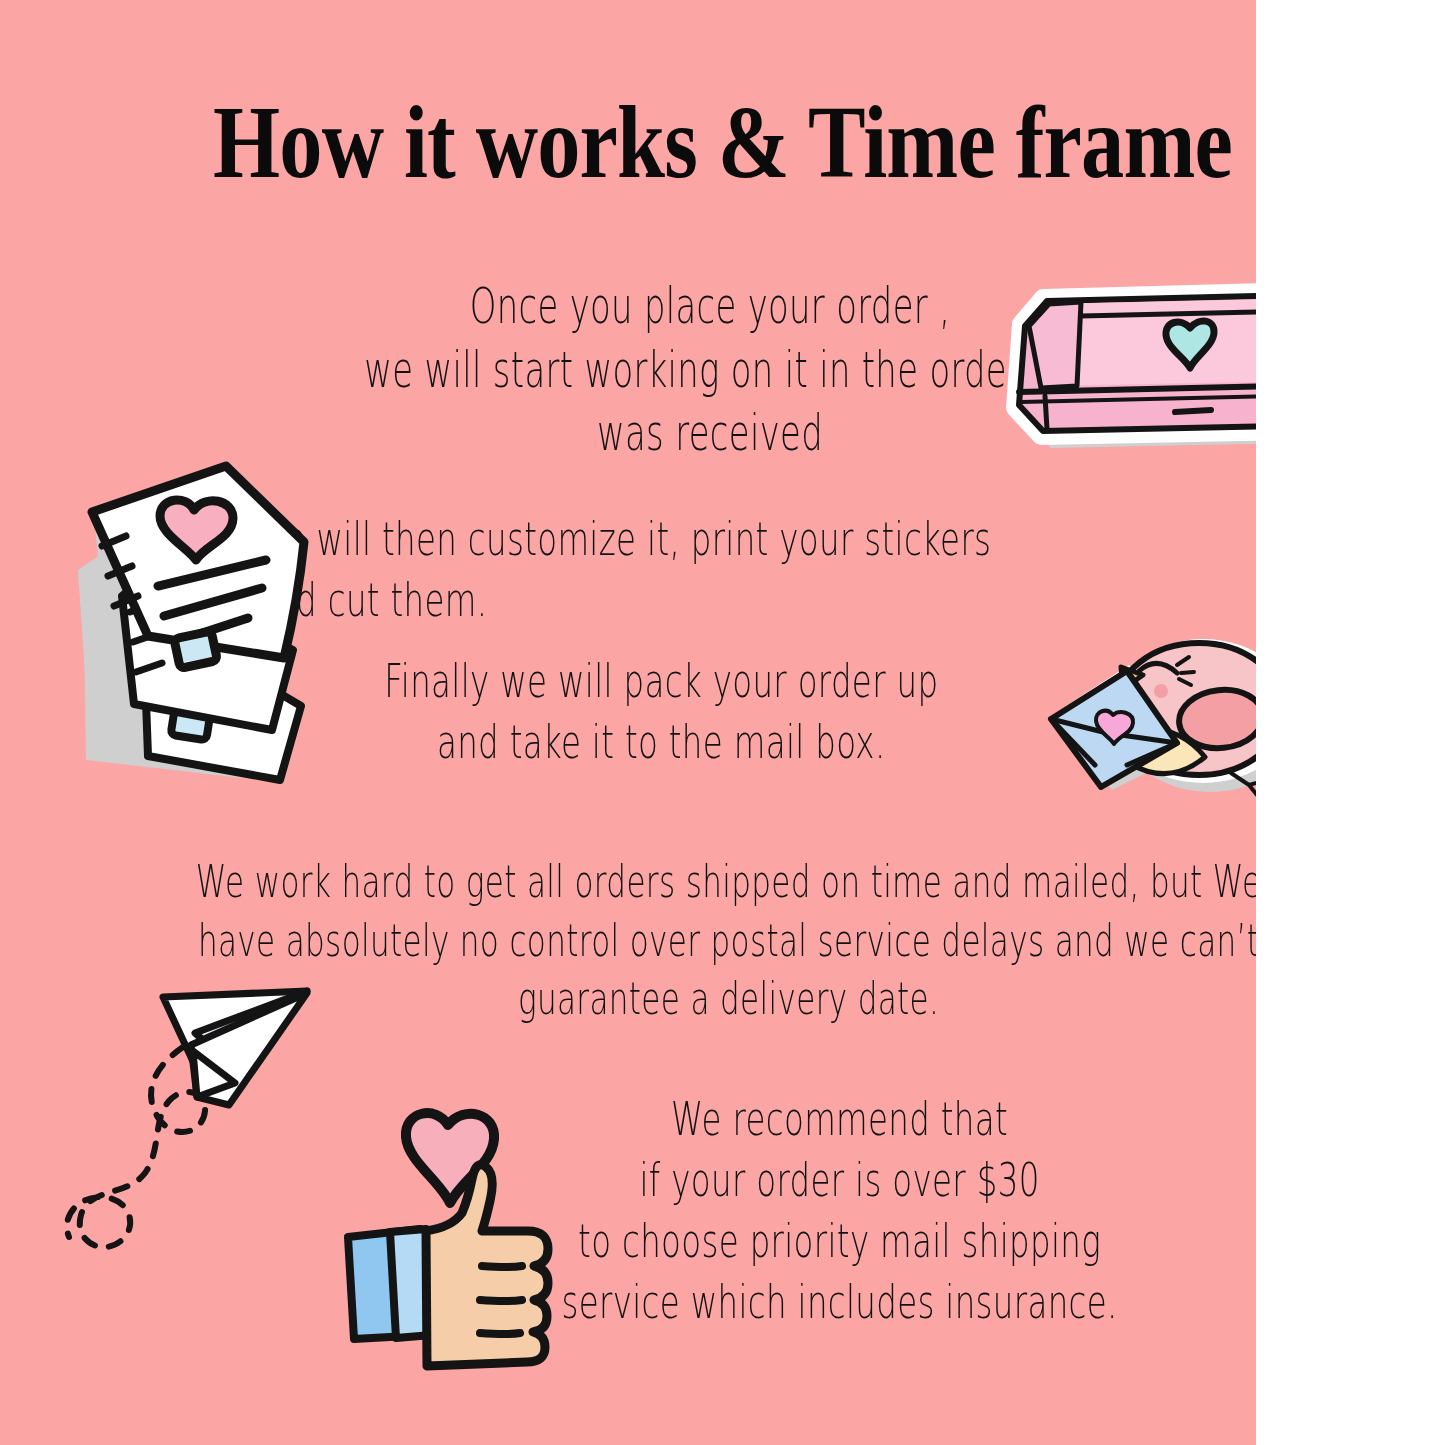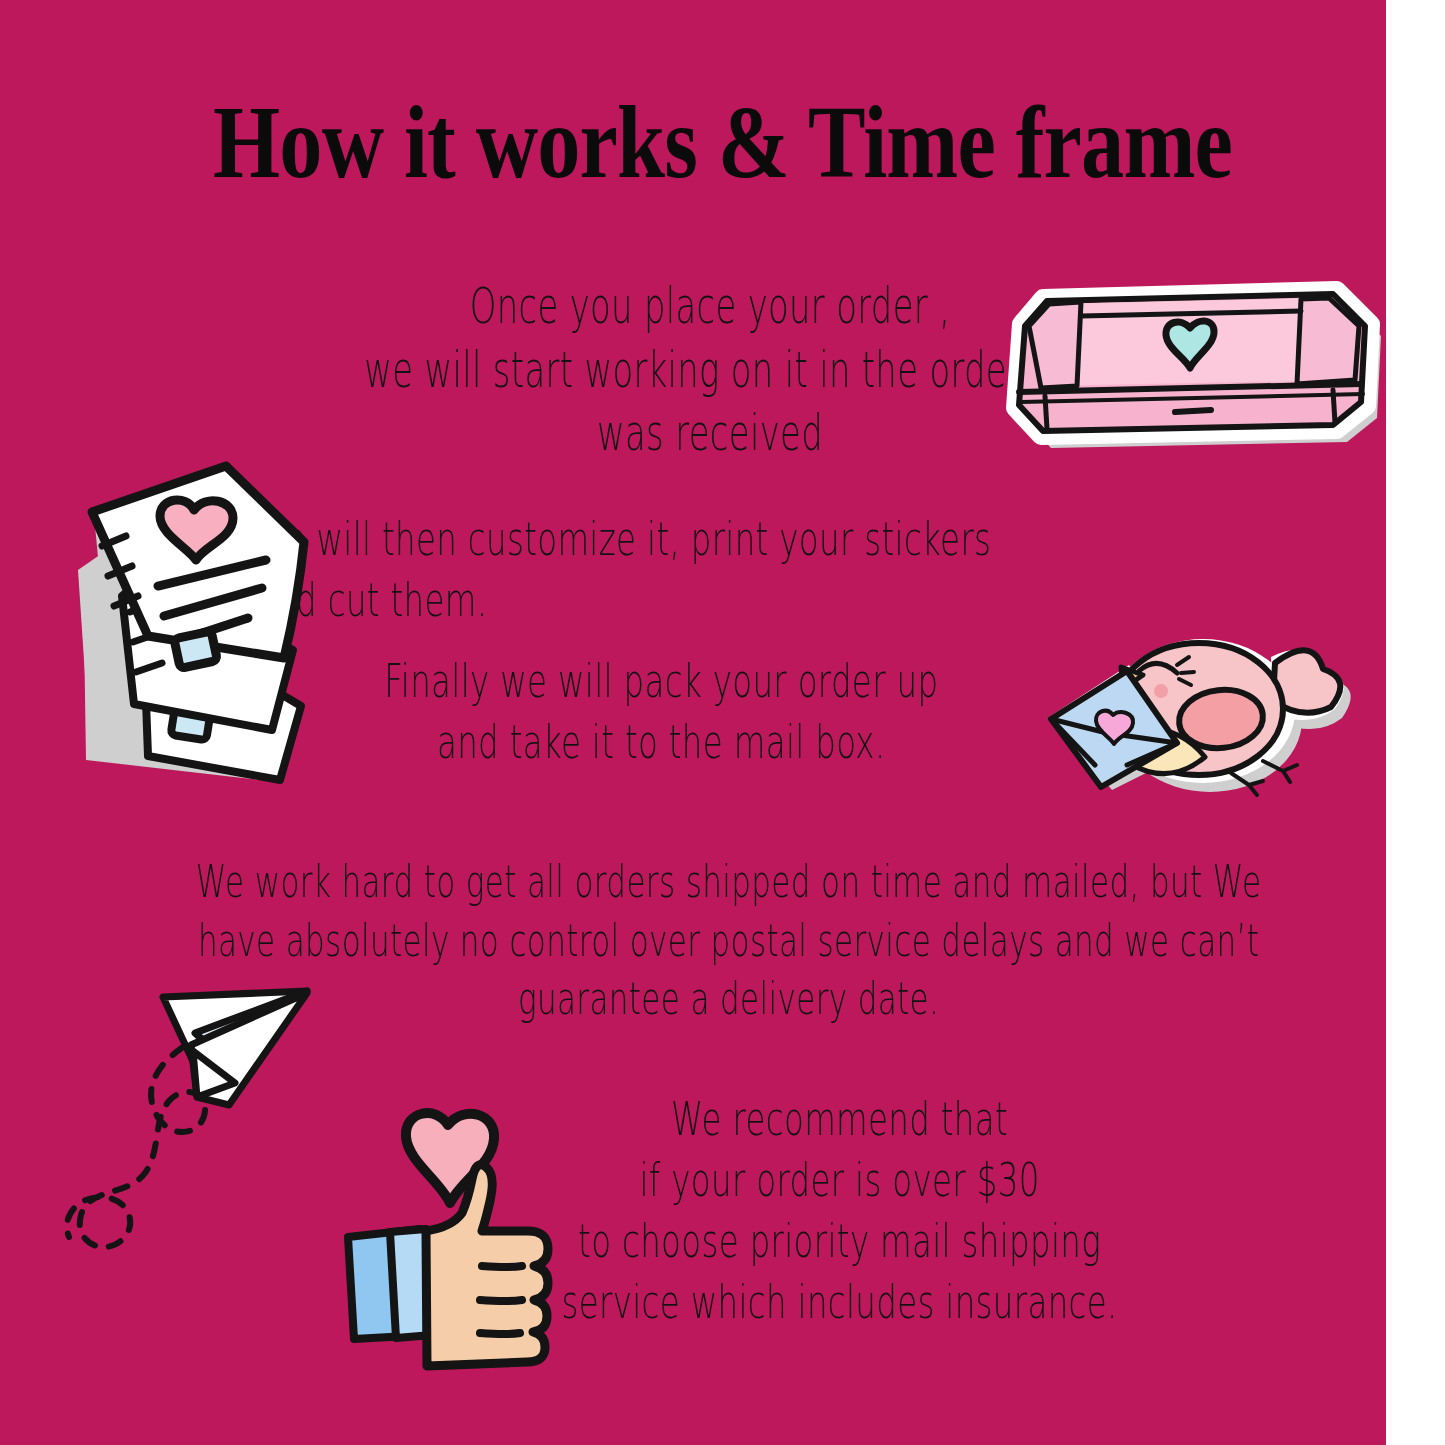--- a/index.html
+++ b/index.html
@@ -6,23 +6,23 @@
   html, body {
     margin: 0;
     padding: 0;
     background: #ffffff;
   }
   body {
     font-family: "Liberation Sans", sans-serif;
   }
   #page {
     position: relative;
-    width: 1386px;
+    width: 1256px;
     height: 1445px;
-    background: #be185d;
+    background: #fca5a5;
     overflow: hidden;
   }
 
   
   #page-title {
     position: absolute;
     left: 0;
     top: 86px;
     width: 1445px;
     text-align: center;

